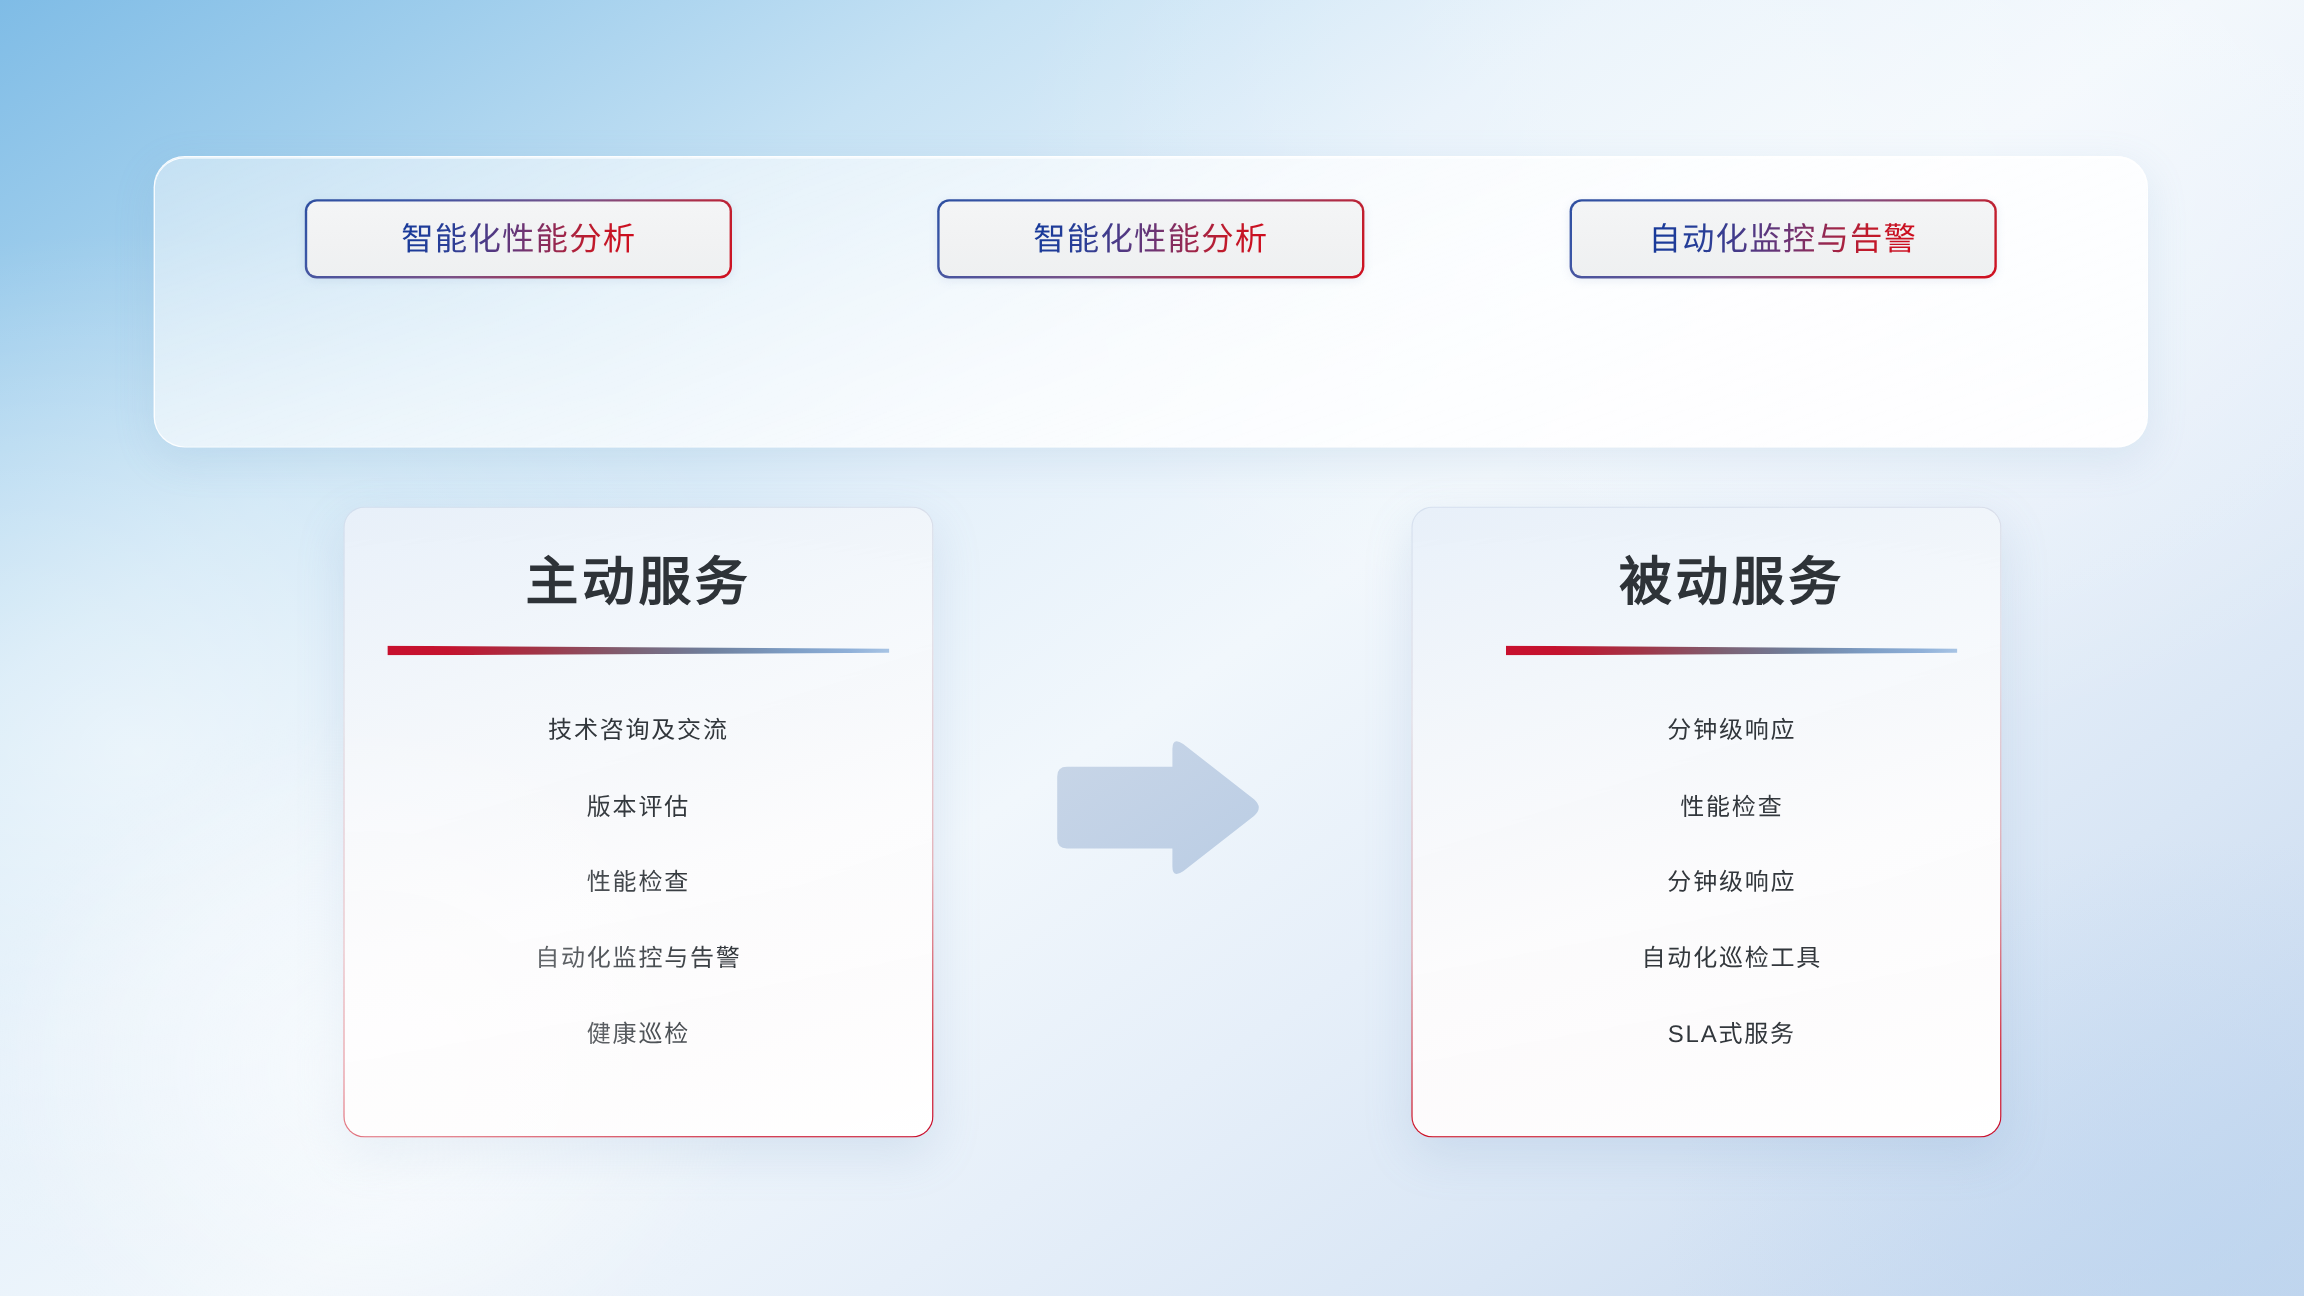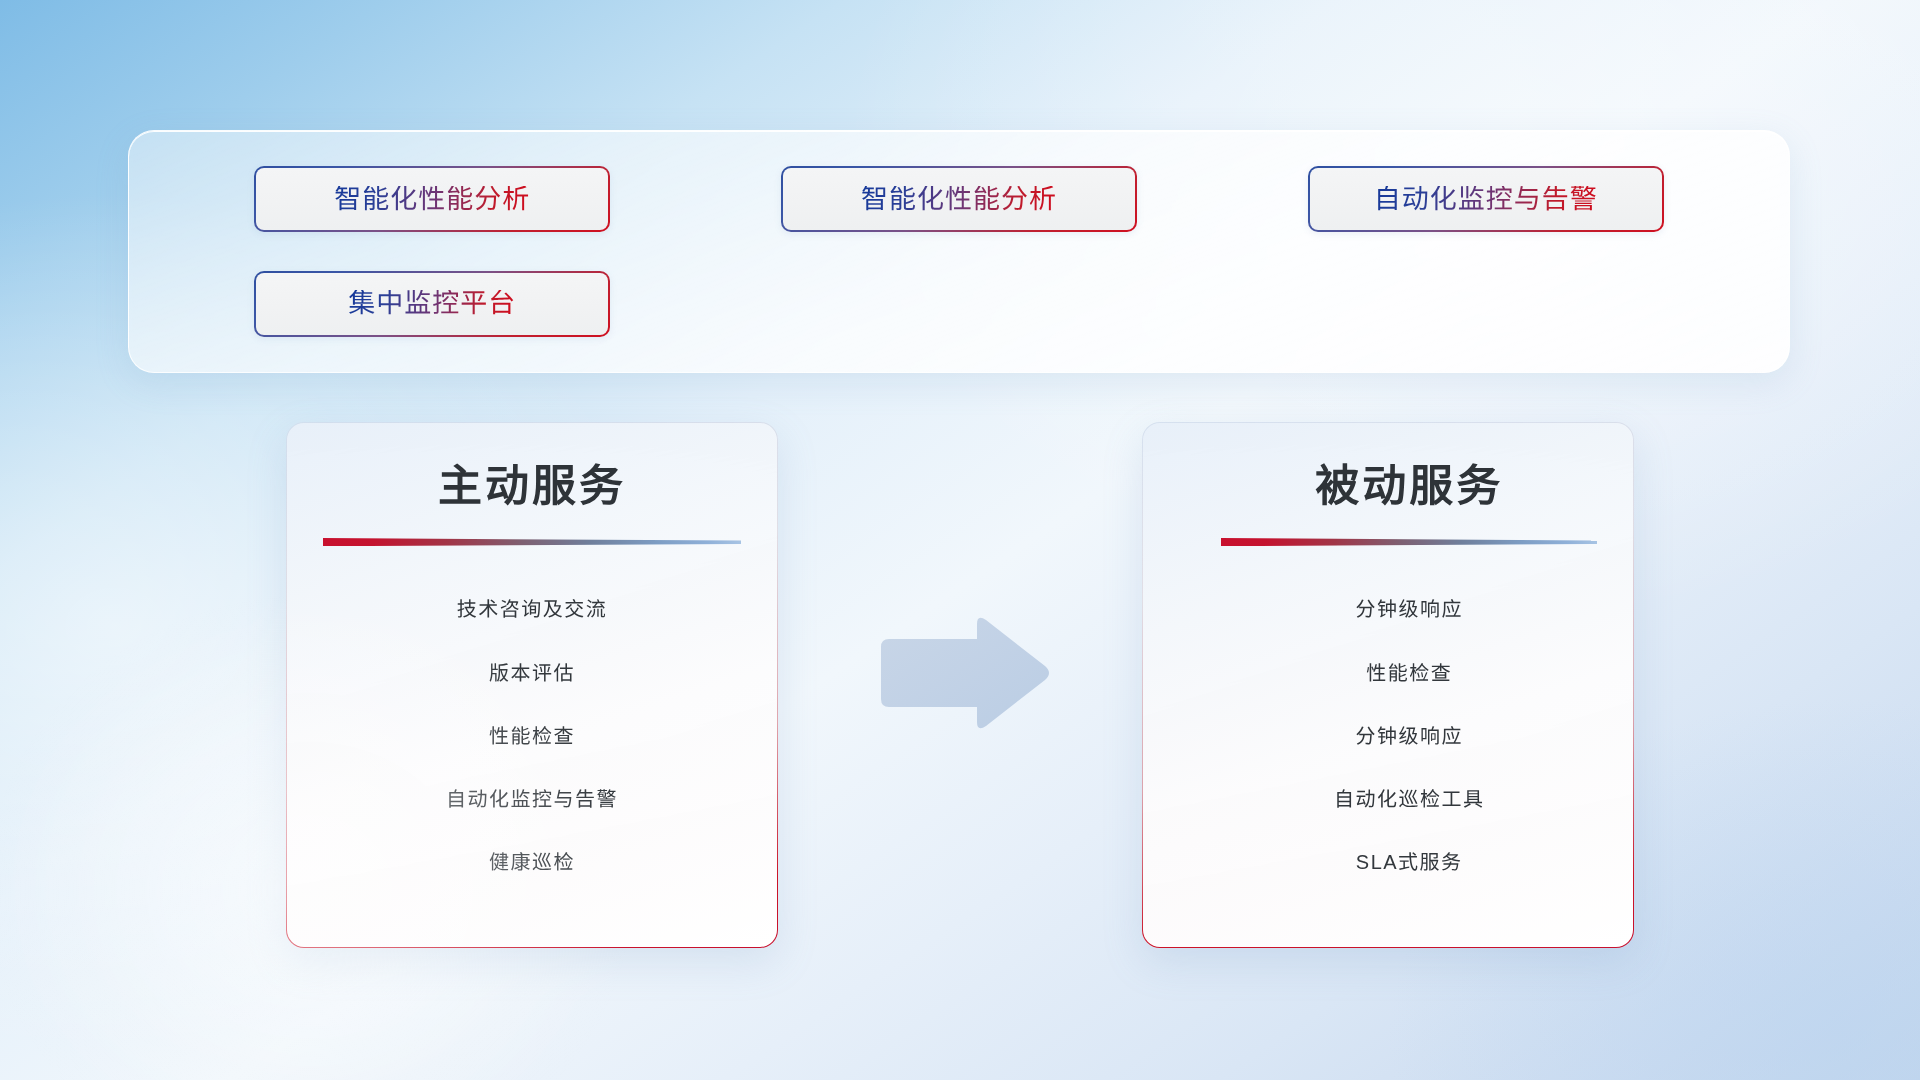--- a/index.html
+++ b/index.html
@@ -136,21 +136,21 @@
         rgba(255,255,255,1) 100%) padding-box,
       linear-gradient(172deg,
         rgba(208,220,236,0.85) 0%,
         rgba(220,212,220,0.70) 30%,
         rgba(214,120,130,0.65) 62%,
         #cc1327 88%,
         #c8102e 100%) border-box;
     border: 1.6px solid transparent;
   }
   .card-left  { left: 286px; }
-  .card-right { left: 1142px; padding-left: 44px; }
+  .card-right { left: 1176px; padding-left: 44px; }
 
   .card-body {
     width: 100%;
     height: 100%;
     border-radius: 16px;
     display: flex;
     flex-direction: column;
     align-items: center;
     padding: 30px 34px 26px;
   }
@@ -235,25 +235,20 @@
         <span class="tag-label">智能化性能分析</span>
       </div>
     </div>
 
     <div class="tag">
       <div class="tag-inner">
         <span class="tag-label">自动化监控与告警</span>
       </div>
     </div>
 
-    <div class="tag">
-      <div class="tag-inner">
-        <span class="tag-label">集中监控平台</span>
-      </div>
-    </div>
 
   </div>
 
   <div class="card card-left">
     <div class="card-body">
       <div class="card-title">主动服务</div>
       <div class="card-divider"></div>
       <div class="card-items">
         <div class="card-item">技术咨询及交流</div>
         <div class="card-item">版本评估</div>

